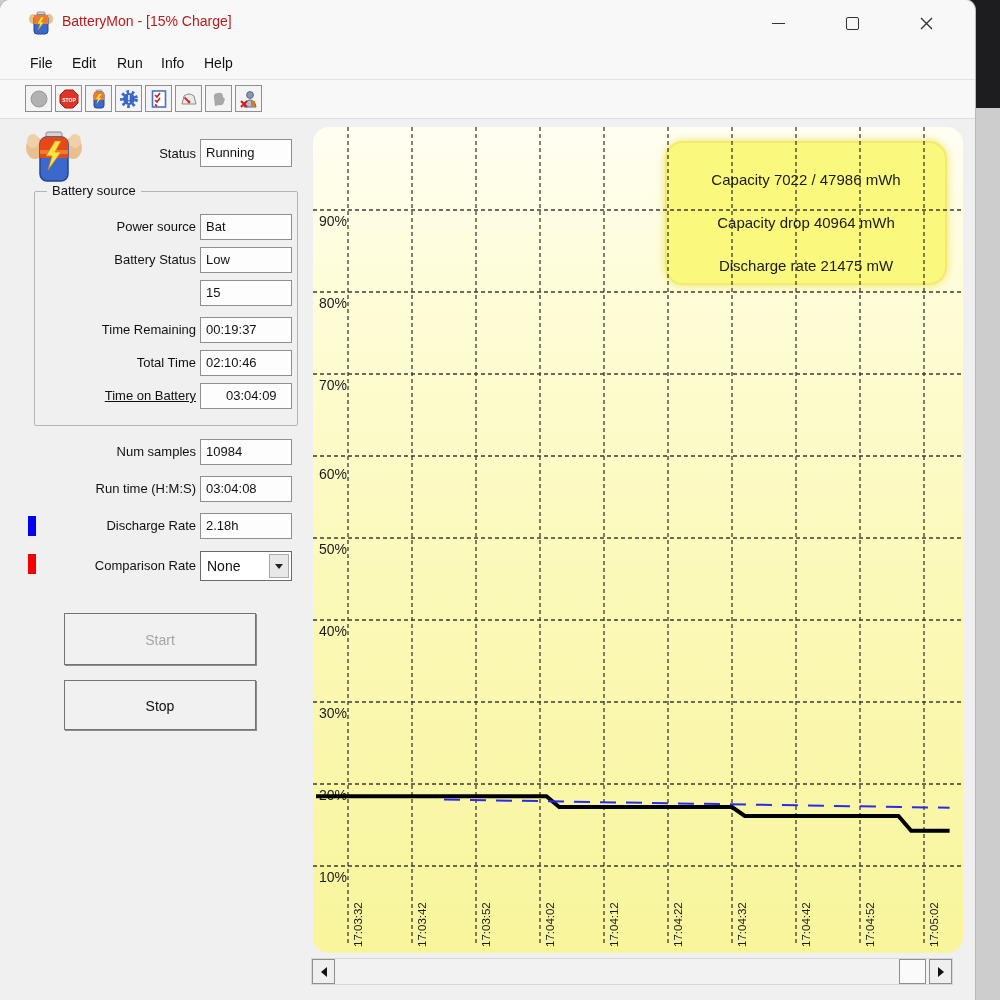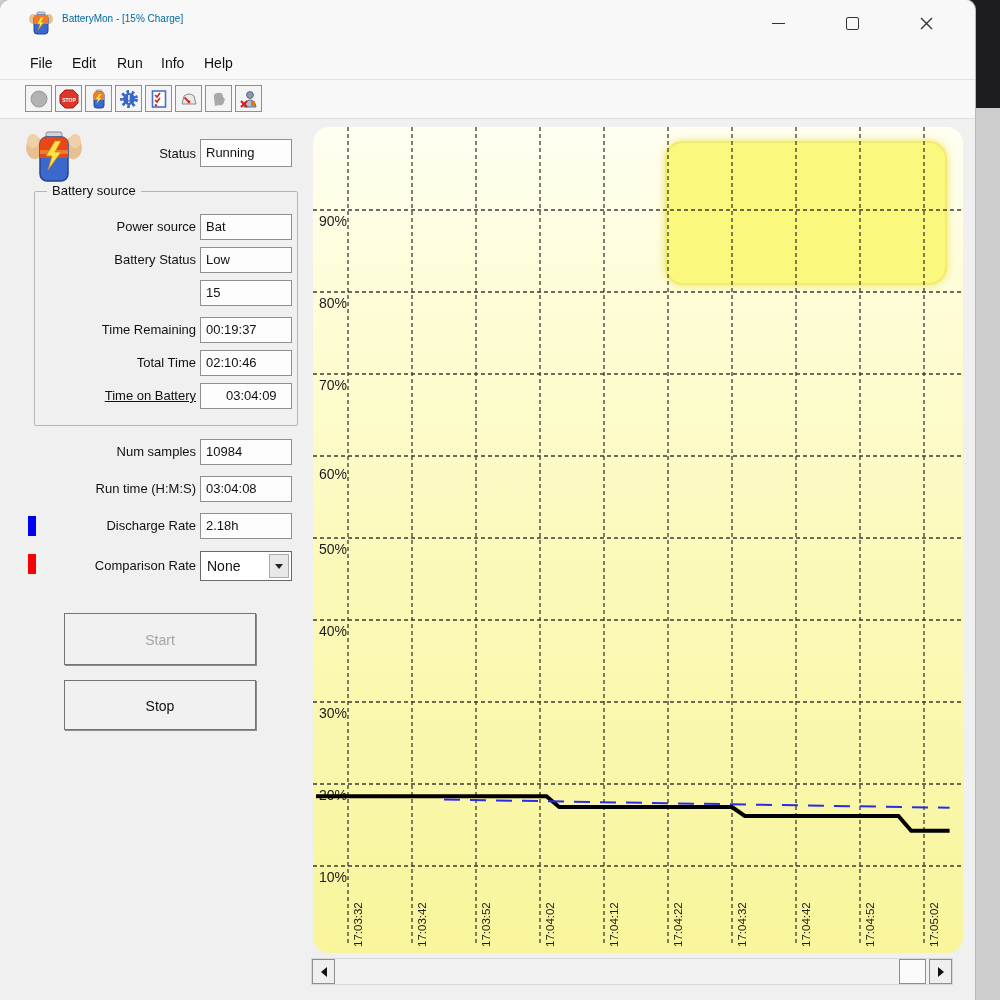--- a/index.html
+++ b/index.html
@@ -5,21 +5,21 @@
   html,body{margin:0;padding:0;width:1000px;height:1000px;overflow:hidden;
     font-family:"Liberation Sans","DejaVu Sans",sans-serif;background:#cdcdcd;}
   .abs{position:absolute;}
   
   #backdrop-gray{position:absolute;left:975px;top:0;width:25px;height:1000px;background:#cdcdcd;}
   #backdrop-dark{position:absolute;left:968px;top:0;width:32px;height:108px;background:#1d1d1f;}
   
   #window{position:absolute;left:0;top:0;width:975px;height:1000px;background:#f0f0f0;
     border-radius:10px 10px 0 0;box-shadow:0 0 0 1px #b9b9b9;}
   #titlebar{position:absolute;left:0;top:0;width:100%;height:46px;background:#f8f8f8;border-radius:10px 10px 0 0;}
-  #title-text{position:absolute;left:62px;top:13px;font-size:10px;color:#0369a1;}
+  #title-text{position:absolute;left:62px;top:13px;font-size:14px;color:#b91c1c;}
   .winctl{position:absolute;top:8px;width:44px;height:30px;display:flex;align-items:center;justify-content:center;}
   #btn-min{left:756px;} #btn-max{left:830px;} #btn-close{left:904px;}
   .min-glyph{width:13px;height:0;border-top:1.6px solid #333;}
   .max-glyph{width:11px;height:11px;border:1.4px solid #333;border-radius:2px;}
   #menubar{position:absolute;left:0;top:46px;width:100%;height:33px;background:#f8f8f8;}
   .menu-item{position:absolute;top:7px;font-size:14px;color:#111;padding:2px 4px;}
   #toolbar{position:absolute;left:0;top:79px;width:100%;height:38px;background:#f8f8f8;border-top:1px solid #e2e2e2;border-bottom:1px solid #dedede;}
   .tbtn{position:absolute;top:5px;width:27px;height:27px;background:#f4f4f4;border:1px solid #8f8f8f;
     box-sizing:border-box;display:flex;align-items:center;justify-content:center;padding:0;}
   
@@ -255,20 +255,25 @@
         <line x1="227" y1="0" x2="227" y2="818" stroke="#3c3c34" stroke-width="1.3" stroke-dasharray="4 3"></line>
         <line x1="291" y1="0" x2="291" y2="818" stroke="#3c3c34" stroke-width="1.3" stroke-dasharray="4 3"></line>
         <line x1="355" y1="0" x2="355" y2="818" stroke="#3c3c34" stroke-width="1.3" stroke-dasharray="4 3"></line>
         <line x1="419" y1="0" x2="419" y2="818" stroke="#3c3c34" stroke-width="1.3" stroke-dasharray="4 3"></line>
         <line x1="483" y1="0" x2="483" y2="818" stroke="#3c3c34" stroke-width="1.3" stroke-dasharray="4 3"></line>
         <line x1="547" y1="0" x2="547" y2="818" stroke="#3c3c34" stroke-width="1.3" stroke-dasharray="4 3"></line>
         <line x1="611" y1="0" x2="611" y2="818" stroke="#3c3c34" stroke-width="1.3" stroke-dasharray="4 3"></line>
         <polyline points="3.0,669.3 233.4,669.3 246.2,680.0 419.0,680.0 431.8,689.0 585.4,689.0 598.2,703.7 636.6,703.7" fill="none" stroke="#000000" stroke-width="4"></polyline>
         <polyline points="131.0,672.6 636.6,680.8" fill="none" stroke="#2b2be6" stroke-width="2" stroke-dasharray="16 10"></polyline>
       </svg>
+    <div id="annotations">
+      <div class="annot">Capacity 7022 / 47986 mWh</div>
+      <div class="annot">Capacity drop 40964 mWh</div>
+      <div class="annot">Discharge rate 21475 mW</div>
+    </div>
   </div>
 
   <div id="hscroll">
     <div class="sbtn" id="scroll-left">
       <div class="tri-left"></div>
     </div>
     <div id="scroll-thumb"></div>
     <div class="sbtn" id="scroll-right">
       <div class="tri-right"></div>
     </div>

